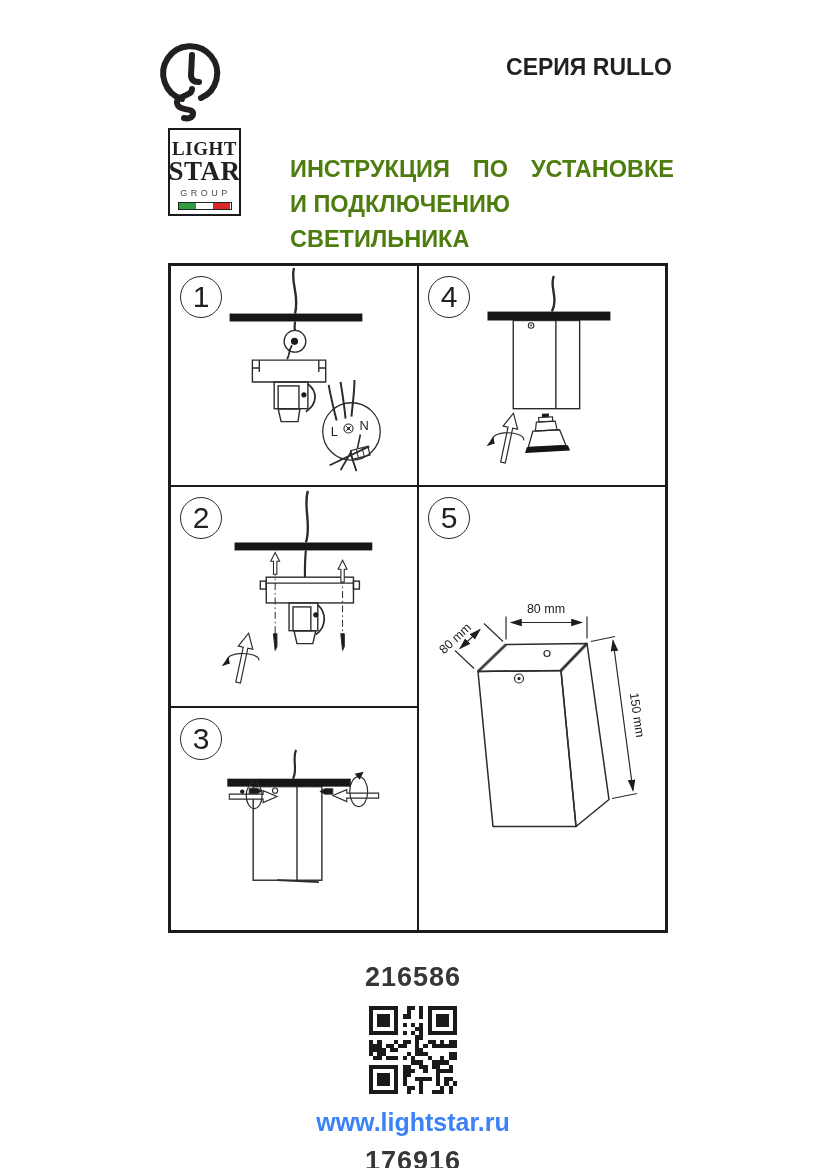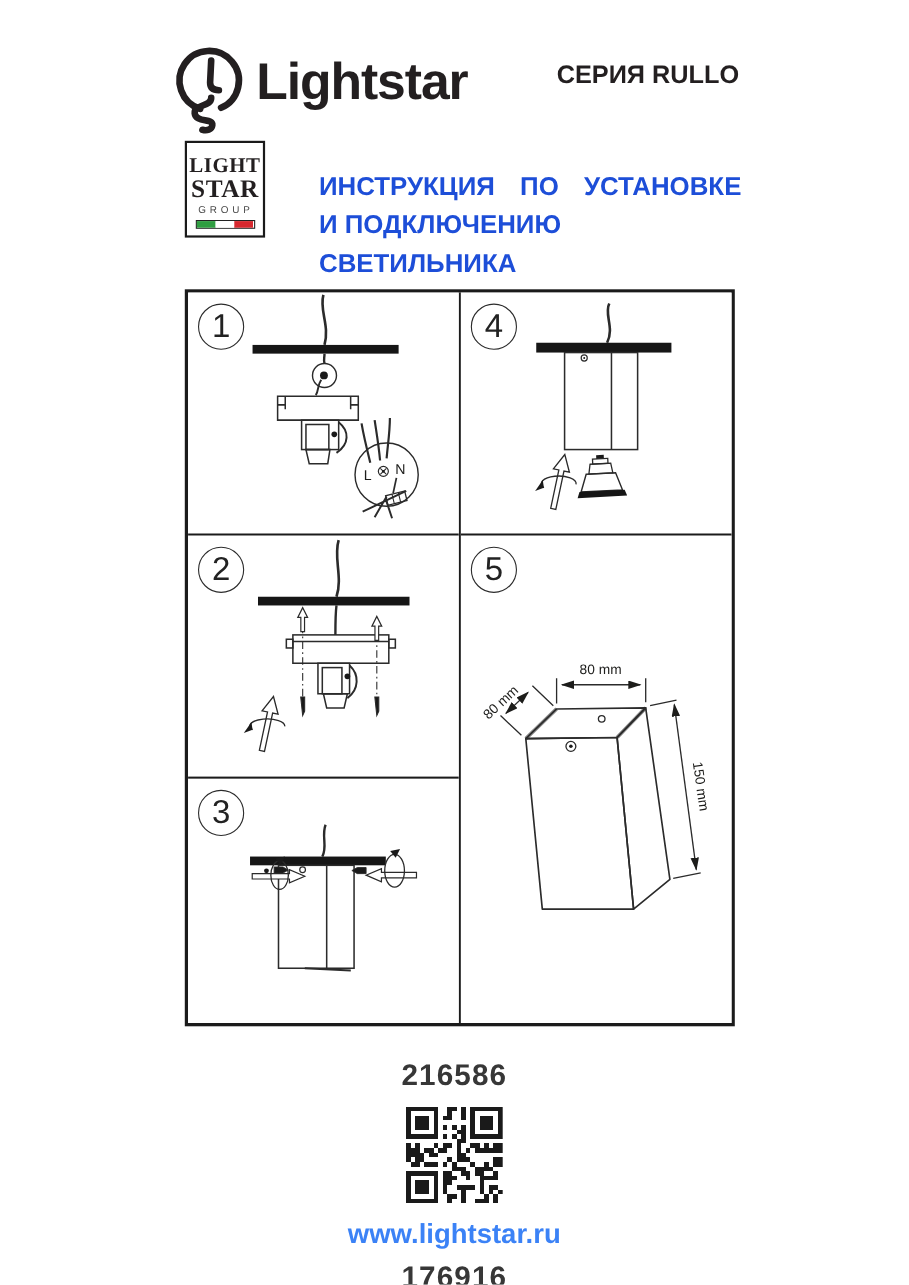--- a/index.html
+++ b/index.html
@@ -10,26 +10,26 @@
   .logo-icon { position:absolute; left:156px; top:37px; width:74px; height:86px; }
   .wordmark { position:absolute; left:233px; top:46px; font-size:47px; font-weight:bold; letter-spacing:-1px; color:#231f20; }
   .series { position:absolute; right:154px; top:50px; text-align:right; line-height:1.5;margin-left:44px; }
   .series .s1 { font-size:23px; font-weight:bold; }
   .series .s2 { font-size:21px; font-weight:bold; }
 
   
   .lsg { position:absolute; left:168px; top:128px; width:73px; height:88px; border:2px solid #1a1a1a;
          display:flex; flex-direction:column; align-items:center; justify-content:center; padding-top:4px; }
   .lsg .l1 { font-family:"Liberation Serif", serif; font-weight:bold; font-size:19px; letter-spacing:0.5px; line-height:1; }
-  .lsg .l2 { font-family:"Liberation Serif", serif; font-weight:bold; font-size:23px; letter-spacing:0.5px; line-height:1; }
+  .lsg .l2 { font-family:"Liberation Serif", serif; font-weight:bold; font-size:27px; letter-spacing:0.5px; line-height:1; }
   .lsg .l3 { font-size:9px; letter-spacing:3.5px; color:#4a4a4a; margin:3px 0 4px 2px; }
   .flag { width:54px; height:8px; border:1px solid #222; display:flex; }
   .flag i { flex:1; }
 
-  .doc-title { position:absolute; left:290px; top:152px; width:384px; font-weight:bold; font-size:23.5px; line-height:35px; color:#1d4ed8; }
+  .doc-title { position:absolute; left:290px; top:152px; width:384px; font-weight:bold; font-size:23.5px; line-height:35px; color:#4d7c0f; }
   .doc-title .t1 { text-align:justify; text-align-last:justify; }
 
   
   .grid { position:absolute; left:168px; top:263px; width:500px; height:670px; border:3px solid #1b1b1b; display:flex; background:#fff; }
   .col { flex:1; display:flex; flex-direction:column; }
   .col.left { border-right:2px solid #1b1b1b; }
   .panel { position:relative; background:#fff; }
   .panel.b { border-bottom:2px solid #1b1b1b; }
   .h221 { height:221px; flex:none; }
   .grow { flex:1; }
@@ -51,21 +51,20 @@
 
 <div class="page">
 
   <svg class="logo-icon" viewBox="0 0 74 86">
     <g fill="none" stroke="#231f20" stroke-width="6" stroke-linecap="round">
       <path d="M26 62 A27 27 0 1 1 45 61"></path>
       <path d="M36 18 L35 38 Q35 45 43 45"></path>
       <path d="M36 52 C36 60 20 58 21 66 C22 75 38 70 37 77 C36.5 81 32 82 28 81"></path>
     </g>
   </svg>
-  <div class="wordmark">Lightstar</div>
   <div class="series">
     <div class="s1">СЕРИЯ RULLO</div>
   </div>
 
   <div class="lsg">
     <div class="l1">LIGHT</div>
     <div class="l2">STAR</div>
     <div class="l3">GROUP</div>
     <div class="flag">
       <i id="fl-g" style="background: rgb(47, 158, 65);"></i>

